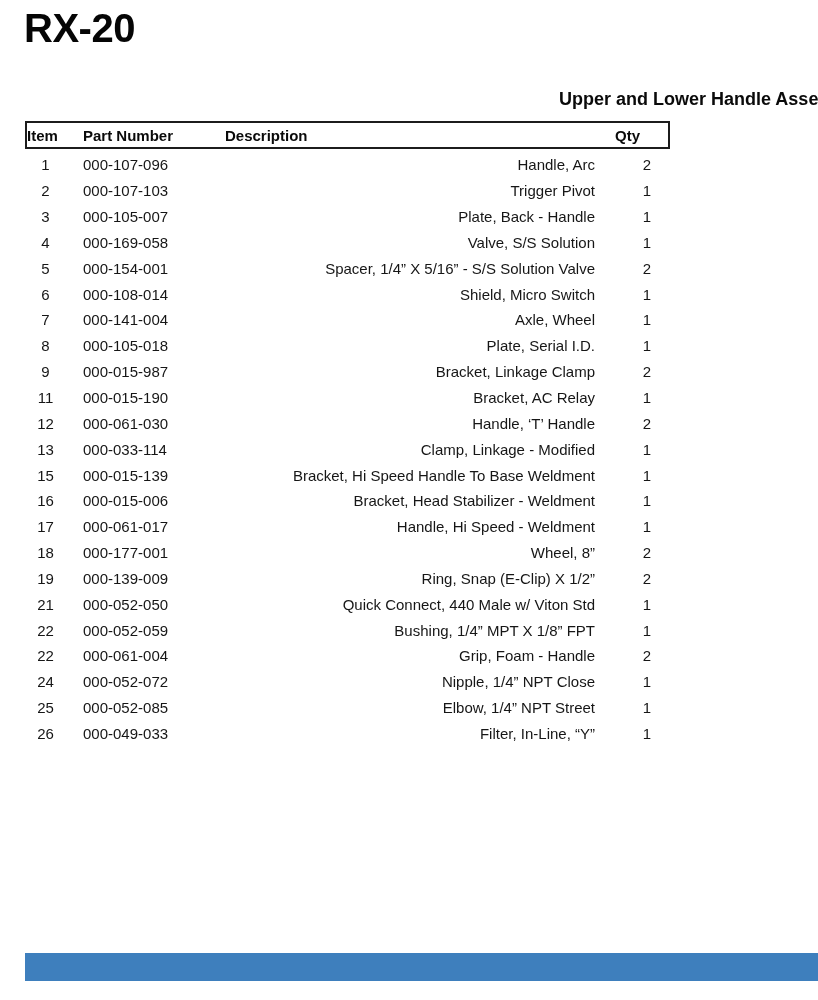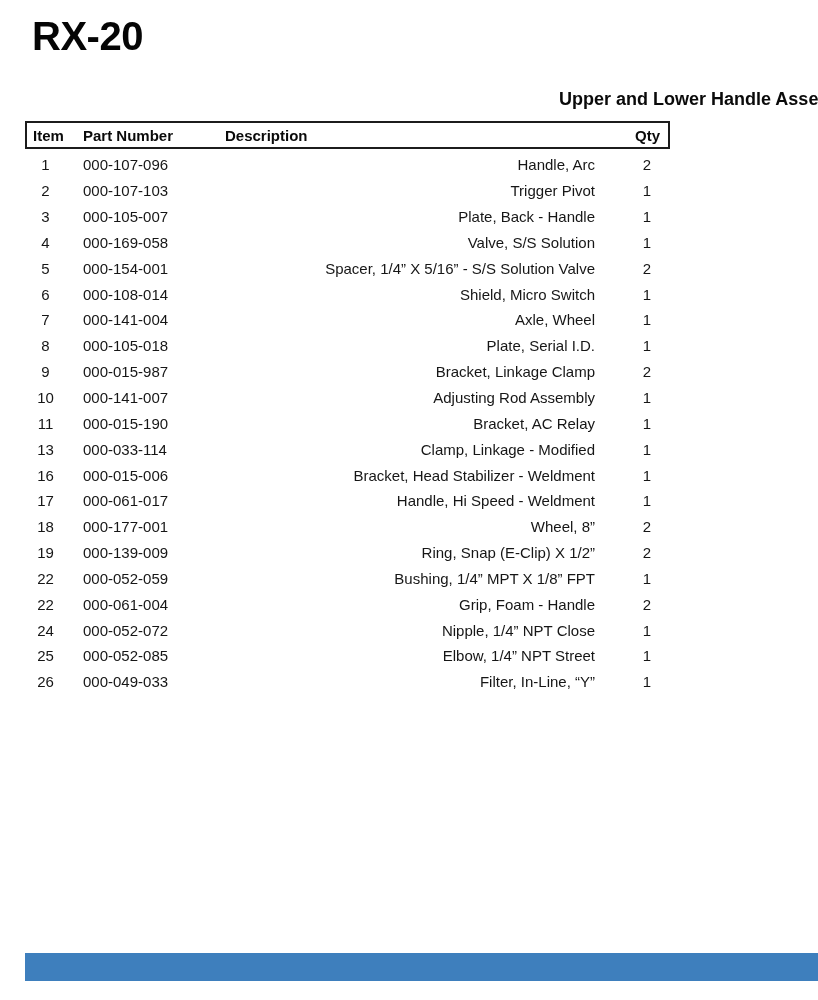--- a/index.html
+++ b/index.html
@@ -12,21 +12,21 @@
     height: 1000px;
     position: relative;
     overflow: hidden;
     font-family: "Liberation Sans", sans-serif;
     color: #111111;
   }
   .page-title {
     position: absolute;
     left: 24px;
     top: 6px;
-    margin: 8px;
+    margin: 0;
     font-size: 40px;
     font-weight: bold;
     letter-spacing: -0.5px;
     color: #050505;
   }
   .section-heading {
     position: absolute;
     left: 559px;
     top: 89px;
     font-size: 18px;
@@ -51,24 +51,24 @@
     border-bottom: 2px solid #1c1c1c;
     vertical-align: middle;
     color: #0a0a0a;
   }
   .parts-table th:first-child { border-left: 2px solid #1c1c1c; }
   .parts-table th:last-child  { border-right: 2px solid #1c1c1c; }
   .col-item { width: 57px; }
   .col-part { width: 142px; }
   .col-desc { width: 370px; }
   .col-qty  { width: 74px; }
-  th.h-item { text-align: left; padding-left: 6px; }
+  th.h-item { text-align: left; }
   th.h-part { text-align: left; }
   th.h-desc { text-align: left; }
-  th.h-qty  { text-align: right; padding-right: 8px; }
+  th.h-qty  { text-align: center; padding-right: 8px; }
   .parts-table td {
     height: 25.85px;
     padding: 0;
     vertical-align: middle;
     color: #161616;
   }
   td.c-item { text-align: center; padding-right: 18px; }
   td.c-part { text-align: left; }
   td.c-desc { text-align: right; padding-left: 3px; }
   td.c-qty  { text-align: right; padding-right: 18px; }
@@ -157,38 +157,44 @@
     <td class="c-desc">Plate, Serial I.D.</td>
     <td class="c-qty">1</td>
   </tr>
       <tr>
     <td class="c-item">9</td>
     <td class="c-part">000-015-987</td>
     <td class="c-desc">Bracket, Linkage Clamp</td>
     <td class="c-qty">2</td>
   </tr>
       <tr>
-    <td class="c-item">10</td>
-    <td class="c-part">000-141-007</td>
-    <td class="c-desc">Adjusting Rod Assembly</td>
-    <td class="c-qty">1</td>
-  </tr>
-      <tr>
     <td class="c-item">11</td>
     <td class="c-part">000-015-190</td>
     <td class="c-desc">Bracket, AC Relay</td>
     <td class="c-qty">1</td>
   </tr>
       <tr>
+    <td class="c-item">12</td>
+    <td class="c-part">000-061-030</td>
+    <td class="c-desc">Handle, ‘T’ Handle</td>
+    <td class="c-qty">2</td>
+  </tr>
+      <tr>
     <td class="c-item">13</td>
     <td class="c-part">000-033-114</td>
     <td class="c-desc">Clamp, Linkage - Modified</td>
     <td class="c-qty">1</td>
   </tr>
       <tr>
+    <td class="c-item">15</td>
+    <td class="c-part">000-015-139</td>
+    <td class="c-desc">Bracket, Hi Speed Handle To Base Weldment</td>
+    <td class="c-qty">1</td>
+  </tr>
+      <tr>
     <td class="c-item">16</td>
     <td class="c-part">000-015-006</td>
     <td class="c-desc">Bracket, Head Stabilizer - Weldment</td>
     <td class="c-qty">1</td>
   </tr>
       <tr>
     <td class="c-item">17</td>
     <td class="c-part">000-061-017</td>
     <td class="c-desc">Handle, Hi Speed - Weldment</td>
     <td class="c-qty">1</td>
@@ -199,20 +205,26 @@
     <td class="c-desc">Wheel, 8”</td>
     <td class="c-qty">2</td>
   </tr>
       <tr>
     <td class="c-item">19</td>
     <td class="c-part">000-139-009</td>
     <td class="c-desc">Ring, Snap (E-Clip) X 1/2”</td>
     <td class="c-qty">2</td>
   </tr>
       <tr>
+    <td class="c-item">21</td>
+    <td class="c-part">000-052-050</td>
+    <td class="c-desc">Quick Connect, 440 Male w/ Viton Std</td>
+    <td class="c-qty">1</td>
+  </tr>
+      <tr>
     <td class="c-item">22</td>
     <td class="c-part">000-052-059</td>
     <td class="c-desc">Bushing, 1/4” MPT X 1/8” FPT</td>
     <td class="c-qty">1</td>
   </tr>
       <tr>
     <td class="c-item">22</td>
     <td class="c-part">000-061-004</td>
     <td class="c-desc">Grip, Foam - Handle</td>
     <td class="c-qty">2</td>

